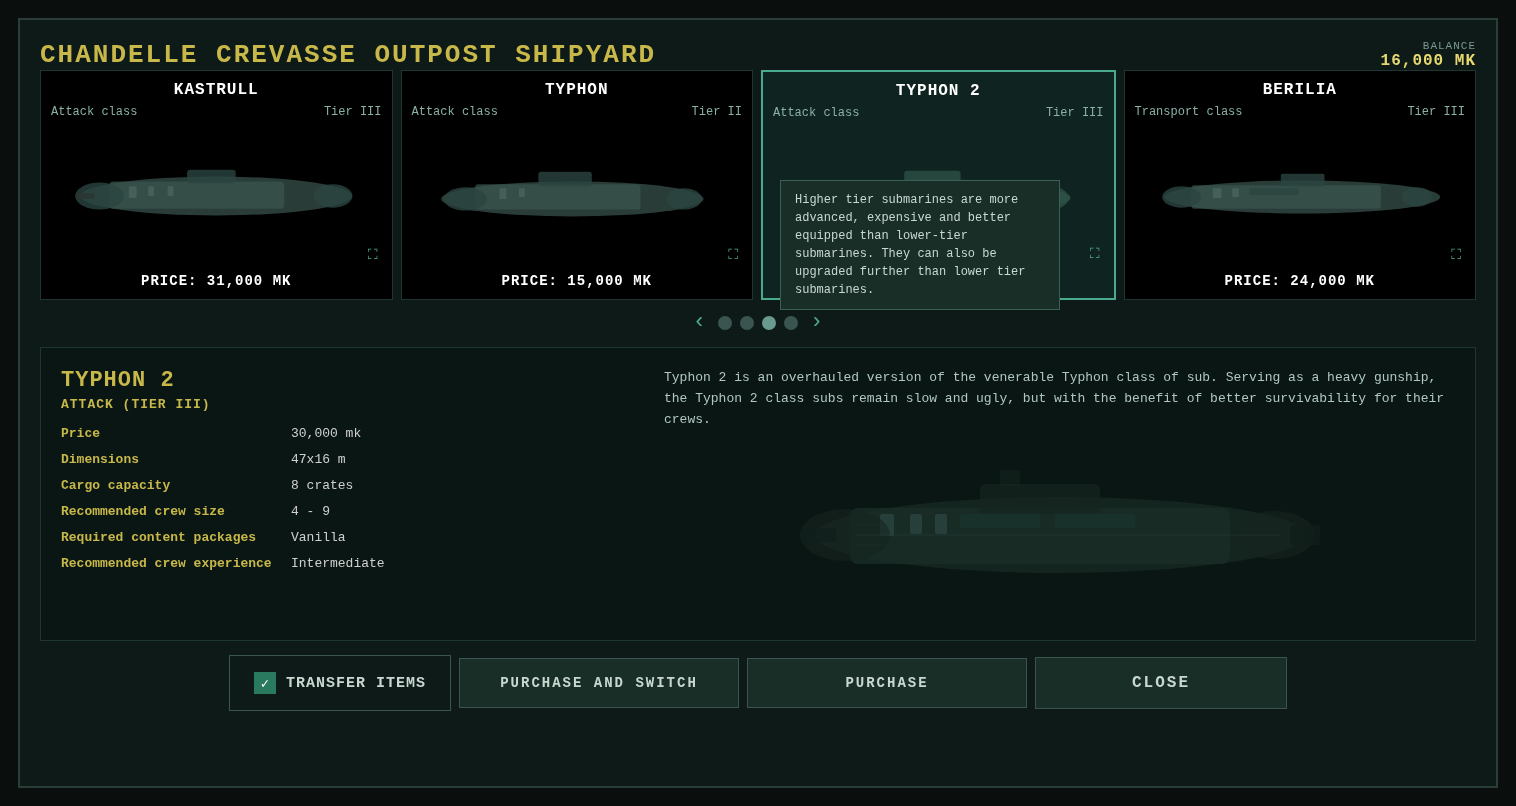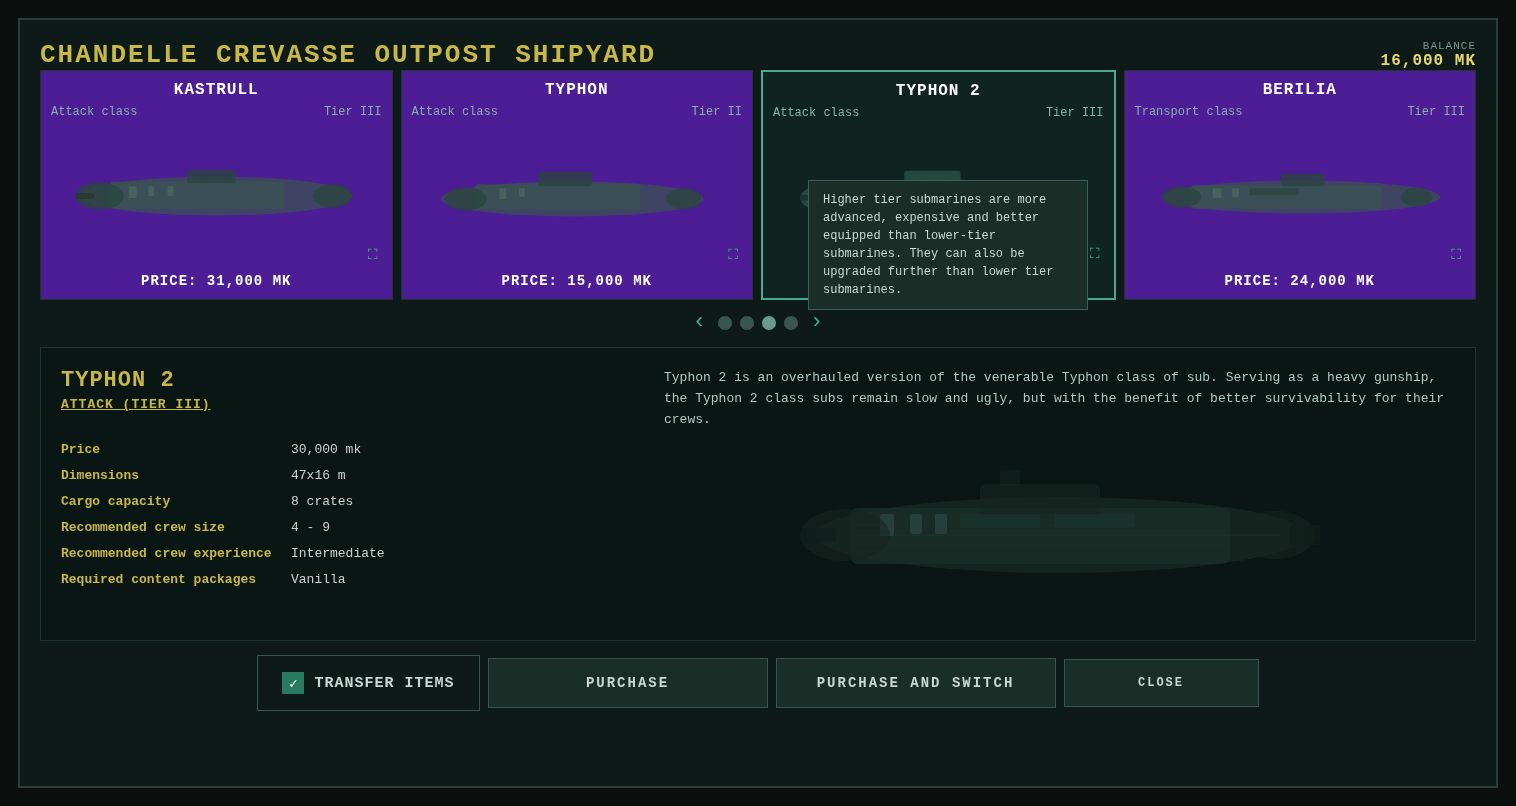--- a/index.html
+++ b/index.html
@@ -52,21 +52,21 @@
 
     
     .ships-row {
       display: flex;
       gap: 8px;
       margin-bottom: 10px;
       height: 230px;
     }
     .ship-card {
       flex: 1;
-      background: #4c1d95;
+      background: #000000;
       border: 1px solid #1e3530;
       position: relative;
       padding: 10px;
       cursor: pointer;
       display: flex;
       flex-direction: column;
     }
     .ship-card.selected {
       border: 2px solid #4aaa90;
       background: #0f2420;
@@ -118,21 +118,21 @@
       font-weight: bold;
       text-align: center;
       margin-top: 6px;
       letter-spacing: 1px;
     }
 
     
     .tooltip {
       position: absolute;
       top: 160px;
-      left: 788px;
+      left: 760px;
       background: #1a2e28;
       border: 1px solid #3a6055;
       padding: 10px 14px;
       color: #c8d8d4;
       font-size: 12px;
       line-height: 1.5;
       max-width: 280px;
       z-index: 10;
       pointer-events: none;
     }
@@ -186,22 +186,21 @@
       font-weight: bold;
       text-transform: uppercase;
       letter-spacing: 1px;
       margin-bottom: 4px;
     }
     .detail-class {
       color: #c8b84a;
       font-size: 13px;
       font-weight: bold;
       letter-spacing: 1px;
-      margin-bottom: 30px;
-      text-decoration: underline;
+      margin-bottom: 14px;
     }
     .detail-stats {
       display: flex;
       flex-direction: column;
       gap: 11px;
     }
     .stat-row {
       display: flex;
       align-items: center;
     }
@@ -277,25 +276,25 @@
       font-size: 14px;
       font-weight: bold;
       letter-spacing: 2px;
       text-transform: uppercase;
       cursor: pointer;
       font-family: 'Courier New', monospace;
       text-align: center;
     }
     .close-btn {
       padding: 16px 0;
-      width: 195px;
+      width: 252px;
       background: #1a2e28;
       border: 1px solid #3a5550;
       color: #c8d8d0;
-      font-size: 12px;
+      font-size: 16px;
       font-weight: bold;
       letter-spacing: 2px;
       text-transform: uppercase;
       cursor: pointer;
       font-family: 'Courier New', monospace;
       text-align: center;
     }
 
     
     .sub-shape {
@@ -444,26 +443,26 @@
       </div>
           <div class="stat-row">
         <span class="stat-label">Cargo capacity</span>
         <span class="stat-value">8 crates</span>
       </div>
           <div class="stat-row">
         <span class="stat-label">Recommended crew size</span>
         <span class="stat-value">4 - 9</span>
       </div>
           <div class="stat-row">
+        <span class="stat-label">Required content packages</span>
+        <span class="stat-value">Vanilla</span>
+      </div>
+          <div class="stat-row">
         <span class="stat-label">Recommended crew experience</span>
         <span class="stat-value">Intermediate</span>
-      </div>
-          <div class="stat-row">
-        <span class="stat-label">Required content packages</span>
-        <span class="stat-value">Vanilla</span>
       </div>
         </div>
     </div>
     <div class="detail-right">
       <div class="detail-description">Typhon 2 is an overhauled version of the venerable Typhon class of sub. Serving as a heavy gunship, the Typhon 2 class subs remain slow and ugly, but with the benefit of better survivability for their crews.</div>
       <div class="detail-ship-image">
         <svg width="580" height="180" viewBox="0 0 580 180">
 
           <ellipse cx="290" cy="95" rx="245" ry="38" style="fill:#1a2e28; opacity:0.6"></ellipse>
           <rect x="80" y="68" width="380" height="56" rx="8" style="fill:#1a3028; opacity:0.7"></rect>
@@ -490,18 +489,18 @@
     </div>
   </div>
 
   <div class="bottom-bar">
     <div class="transfer-items">
       <div class="checkbox-icon">
         <span>✓</span>
       </div>
       <span class="transfer-label">TRANSFER ITEMS</span>
     </div>
+    <button class="action-btn">PURCHASE AND SWITCH</button>
     <button class="action-btn">PURCHASE</button>
-    <button class="action-btn">PURCHASE AND SWITCH</button>
     <button class="close-btn">CLOSE</button>
   </div>
 
 </div>
 
 </body></html>

